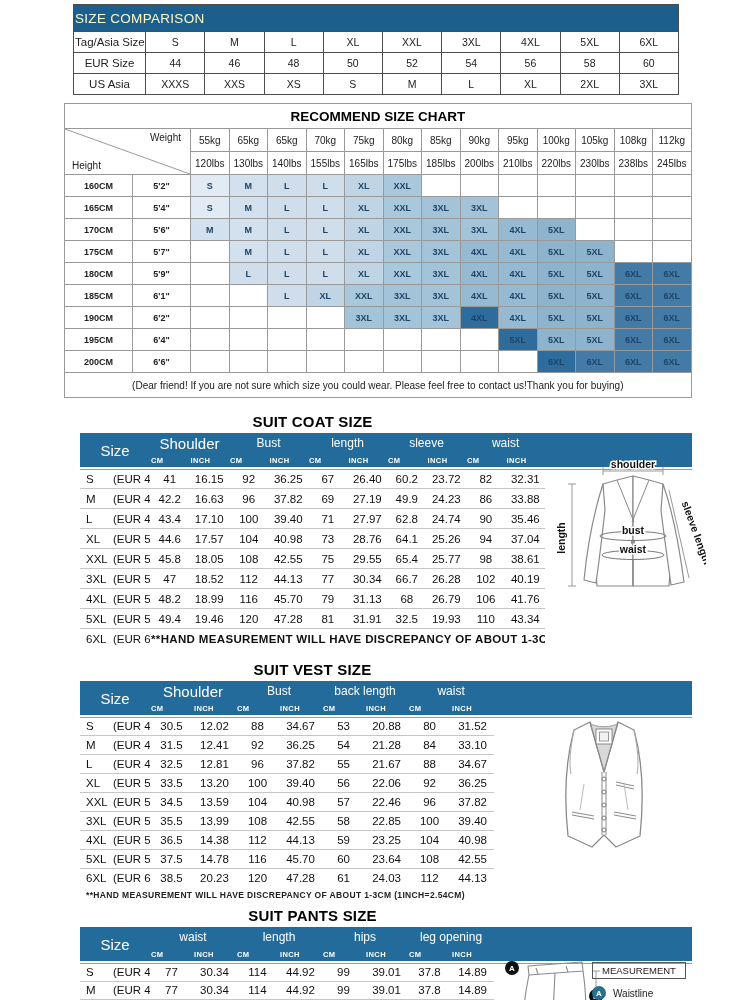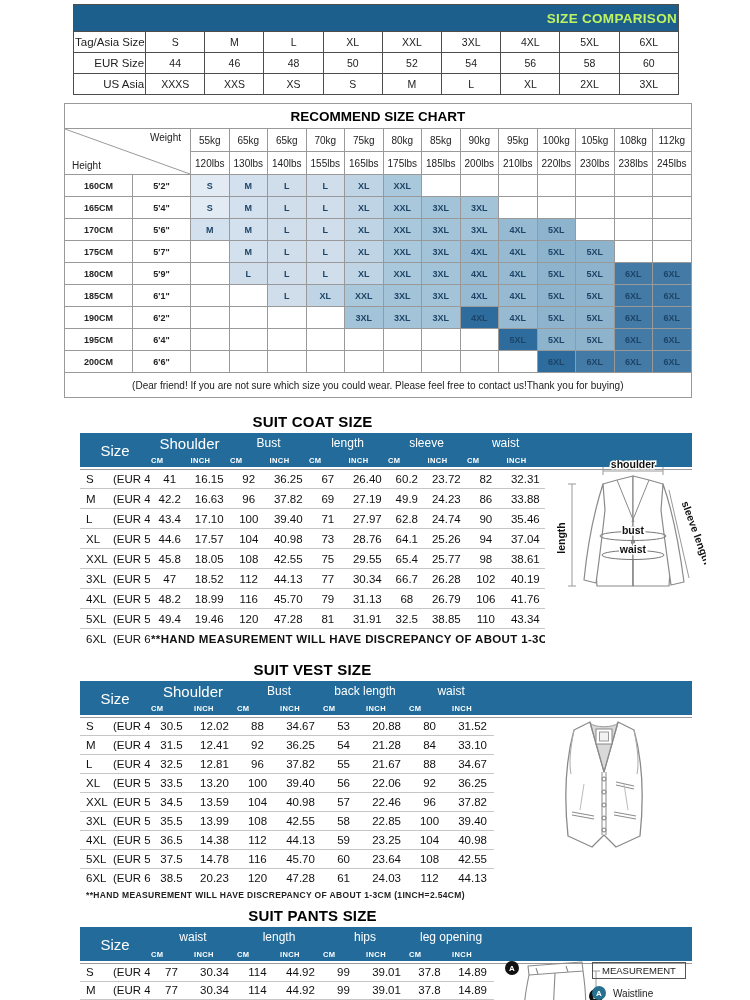--- a/index.html
+++ b/index.html
@@ -4,23 +4,23 @@
 <style>
   html,body{margin:0;padding:0;}
   body{width:750px;height:1000px;background:#fff;overflow:hidden;
        font-family:"Liberation Sans",sans-serif;color:#111;
        --hdr:#1d5f8c; --band:#226b9a;}
   table{border-collapse:collapse;table-layout:fixed;}
 
   
   .cmp{width:606px;margin:4px 0 0 73px;}
   .cmp th,.cmp td{border:1px solid #4d4d4d;overflow:hidden;white-space:nowrap;}
-  .cmp-title{background:var(--hdr);color:#bef264;font-size:13.5px;font-weight:bold;
-             height:24px;text-align:right;letter-spacing:.3px;}
-  .cmp-lbl{font-size:11.5px;text-align:right;height:18px;color:#222;}
+  .cmp-title{background:var(--hdr);color:#fef9c3;font-size:13.5px;font-weight:normal;
+             height:24px;text-align:left;letter-spacing:.3px;}
+  .cmp-lbl{font-size:11.5px;text-align:center;height:18px;color:#222;}
   .cmp-val{font-size:10.5px;text-align:center;color:#222;}
 
   
   .rec{width:626px;margin:8px 0 0 64px;}
   .rec td{border:1px solid #999;text-align:center;overflow:hidden;white-space:nowrap;}
   .rec-title{font-size:13.5px;font-weight:bold;height:22px;color:#000;}
   .rec-w{font-size:10px;height:20px;color:#222;}
   .mxr td{height:19px;font-size:9px;font-weight:bold;}
   .mx-ht{font-size:9.5px;font-weight:normal;color:#222;}
   .rec-note td{height:22px;font-size:10px;color:#222;}
@@ -485,21 +485,21 @@
           </tr>
           <tr class="row17">
             <td class="lbl"><span class="sz">5XL</span><span class="eur">(EUR 58)</span></td>
             <td class="val">49.4</td>
             <td class="val">19.46</td>
             <td class="val">120</td>
             <td class="val">47.28</td>
             <td class="val">81</td>
             <td class="val">31.91</td>
             <td class="val">32.5</td>
-            <td class="val">38.85</td>
+            <td class="val">19.93</td>
             <td class="val">110</td>
             <td class="val">43.34</td>
             <td class="fillc"></td>
           </tr>
           <tr class="row17">
             <td class="lbl"><span class="sz">6XL</span><span class="eur">(EUR 60)</span></td>
             <td class="noteCell" colspan="10">**HAND MEASUREMENT WILL HAVE DISCREPANCY OF ABOUT 1-3CM (1INCH=2.54CM)</td>
             <td class="fillc"></td>
           </tr>
         </tbody>

